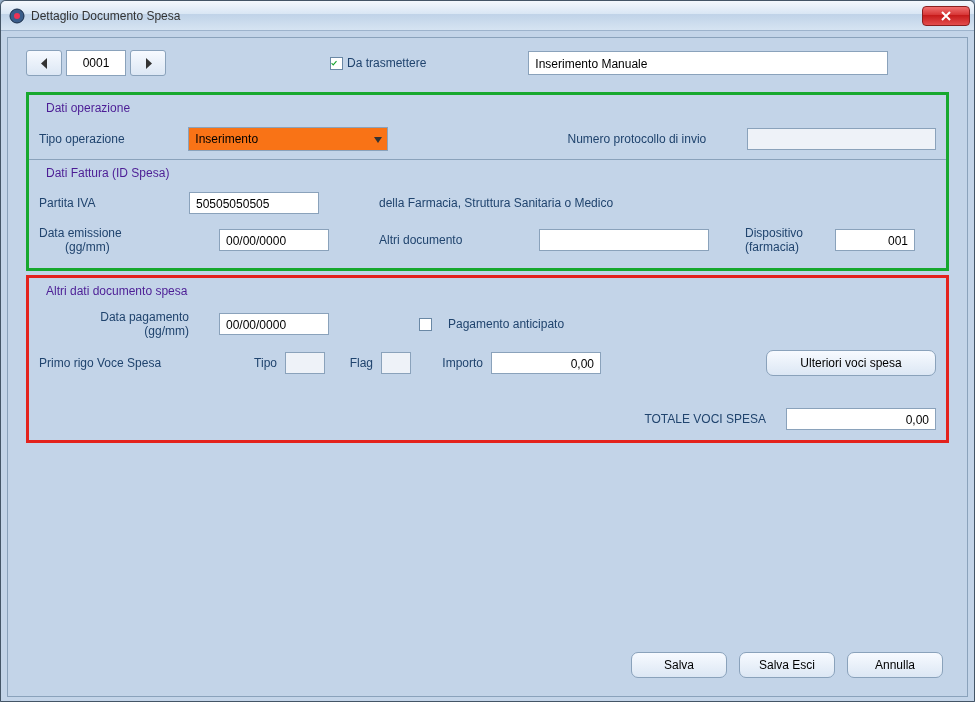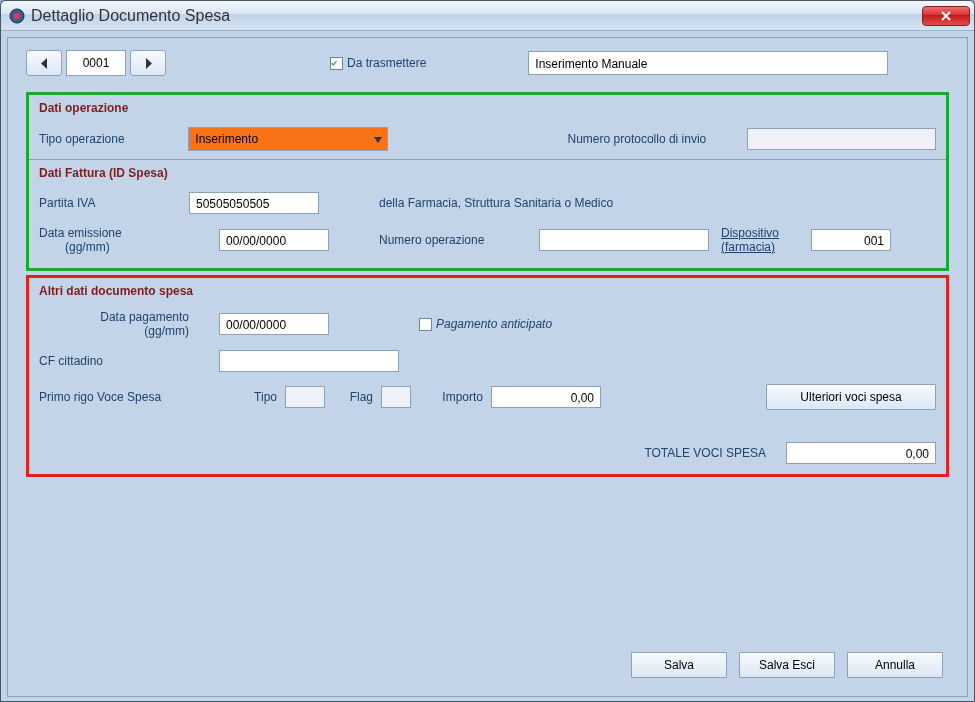--- a/index.html
+++ b/index.html
@@ -3,21 +3,21 @@
   <meta charset="utf-8">
   <style>
     * { box-sizing: border-box; margin: 0; padding: 0; font-family: "Segoe UI", Tahoma, Arial, sans-serif; font-size: 12px; }
     body { background: #9fb9d4; width: 975px; height: 702px; overflow: hidden; }
 
     .window { width: 975px; height: 702px; background: #b9cfe5; border: 1px solid #456; border-radius: 6px 6px 0 0; overflow: hidden; box-shadow: 0 0 3px rgba(0,0,0,.5); }
 
     .titlebar { height: 30px; background: linear-gradient(to bottom, #f4f8fd 0%, #d9e6f4 45%, #c0d3e8 46%, #d6e4f2 100%);
                 border-bottom: 1px solid #9db3cc; display:flex; align-items:center; padding:0 0 0 8px; }
     .titlebar .app-icon { width:16px; height:16px; margin-right:6px; display:inline-flex; align-items:center; justify-content:center; }
-    .titlebar .title { color:#333; font-size:16px; flex:0 0 auto; }
+    .titlebar .title { color:#333; font-size:12px; flex:0 0 auto; }
     .titlebar .spacer { flex:1; }
     .close-btn { width:48px; height:20px; margin-right:4px;
       background: linear-gradient(to bottom, #f07070 0%, #d63434 45%, #c61a1a 46%, #e34d4d 100%);
       border:1px solid #8a1f1f; border-radius:4px; color:#fff; display:flex; align-items:center; justify-content:center; cursor:pointer; }
     .close-btn svg { width:12px; height:10px; }
 
     .client { position:relative; height:calc(702px - 30px); background:#c3d4e8; padding:6px; }
 
     .inner-panel { position:relative; height:100%; background:#c3d4e8; border:1px solid #8aa2bb; padding:12px 18px 14px 18px; }
 
@@ -28,32 +28,32 @@
     .checkbox-wrap { margin-left:160px; display:flex; align-items:center; gap:4px; }
     .checkbox { width:13px; height:13px; border:1px solid #6a88a5; background:#fff; display:inline-flex; align-items:center; justify-content:center; }
     .checkbox.checked::after { content:""; width:9px; height:9px; background:
       conic-gradient(from 45deg, transparent 0 45deg, transparent 0) ; }
     .checkbox.checked svg { width:11px; height:11px; }
     .mode-field { margin-left:98px; width:360px; height:24px; background:#fff; border:1px solid #8aa2bb; padding:2px 6px; line-height:20px; }
 
     .green-box { border:3px solid #17a82e; padding:4px 10px 14px 10px; margin-bottom:4px; background:transparent; }
     .red-box   { border:3px solid #e3221d; padding:4px 10px 10px 10px; background:transparent; }
 
-    .fieldset-label { color:#7f1d1d; margin:2px 0 6px 0;font-weight:bold; }
+    .fieldset-label { color:#4c1d95; margin:2px 0 6px 7px; }
 
     .row { display:flex; align-items:center; margin-top:12px; }
     .lbl { color:#20446e; }
     .input { background:#fff; border:1px solid #8aa2bb; height:22px; padding:2px 6px; line-height:18px; }
     .input.num { text-align:right; }
 
     .select { position:relative; background:#f97316; border:1px solid #8aa2bb; height:24px; width:200px; display:flex; align-items:center; padding-left:6px; cursor:pointer; }
     .select .arrow { position:absolute; right:5px; top:50%; transform:translateY(-50%); }
     .select .arrow svg { width:8px; height:6px; }
 
-    .btn { height:26px; background:linear-gradient(to bottom,#f7faff,#dce7f4); border:1px solid #8aa2bb; border-radius:1px; padding:0 18px; cursor:pointer; display:inline-flex; align-items:center; justify-content:center; }
+    .btn { height:26px; background:linear-gradient(to bottom,#f7faff,#dce7f4); border:1px solid #8aa2bb; border-radius:7px; padding:0 18px; cursor:pointer; display:inline-flex; align-items:center; justify-content:center; }
 
     .footer { position:absolute; right:24px; bottom:18px; display:flex; gap:12px; }
     .footer .btn { width:96px; padding:8px; }
 
     .divider-line { height:1px; background:#8aa2bb; margin:8px -10px 0 -10px; }
 
     .small-checkbox { width:13px; height:13px; border:1px solid #6a88a5; background:#fff; display:inline-block; vertical-align:middle; }
 
     .tot-label { text-align:right; color:#20446e; }
 
@@ -131,51 +131,46 @@
           <div class="lbl" style="margin-left:60px;">della Farmacia, Struttura Sanitaria o Medico</div>
         </div>
 
         <div class="row">
           <div class="lbl" style="width:150px; line-height:14px; text-align:left;">
             <span>Data emissione</span><br>
             <span style="padding-left:26px;">(gg/mm)</span>
           </div>
           <div style="width:30px;"></div>
           <div class="input" style="width:110px;">00/00/0000</div>
-          <div class="lbl" style="margin-left:50px; width:160px;">Numero operazione</div>
+          <div class="lbl" style="margin-left:50px; width:160px;">Altri documento</div>
           <div class="input" style="width:170px;"></div>
-          <div class="lbl" style="margin-left:12px; width:90px; line-height:14px;text-decoration:underline;">
+          <div class="lbl" style="margin-left:36px; width:90px; line-height:14px;">
             <span>Dispositivo</span><br>
             <span>(farmacia)</span>
           </div>
           <div class="input num" style="width:80px;">001</div>
         </div>
       </div>
 
       <div class="red-box">
         <div class="fieldset-label">Altri dati documento spesa</div>
 
         <div class="row">
           <div class="lbl" style="width:150px; line-height:14px;text-align:right;">
             <span>Data pagamento</span><br>
             <span style="padding-left:26px;">(gg/mm)</span>
           </div>
           <div style="width:30px;"></div>
           <div class="input" style="width:110px;">00/00/0000</div>
-          <div style="margin-left:90px; display:flex; align-items:center; gap:4px;font-style:italic;">
+          <div style="margin-left:90px; display:flex; align-items:center; gap:16px;">
             <span class="small-checkbox"></span>
             <span class="lbl">Pagamento anticipato</span>
           </div>
         </div>
 
-        <div class="row">
-          <div class="lbl" style="width:150px;">CF cittadino</div>
-          <div style="width:30px;"></div>
-          <div class="input" style="width:180px;"></div>
-        </div>
 
         <div class="row">
           <div class="lbl" style="width:170px;">Primo rigo Voce Spesa</div>
           <div class="lbl" style="width:76px; text-align:right; padding-right:8px;">Tipo</div>
           <div class="input" style="width:40px; background:#eef2f8;"></div>
           <div class="lbl" style="width:56px; text-align:right; padding-right:8px;">Flag</div>
           <div class="input" style="width:30px; background:#eef2f8;"></div>
           <div class="lbl" style="width:80px; text-align:right; padding-right:8px;">Importo</div>
           <div class="input num" style="width:110px;">0,00</div>
           <div style="flex:1;"></div>

